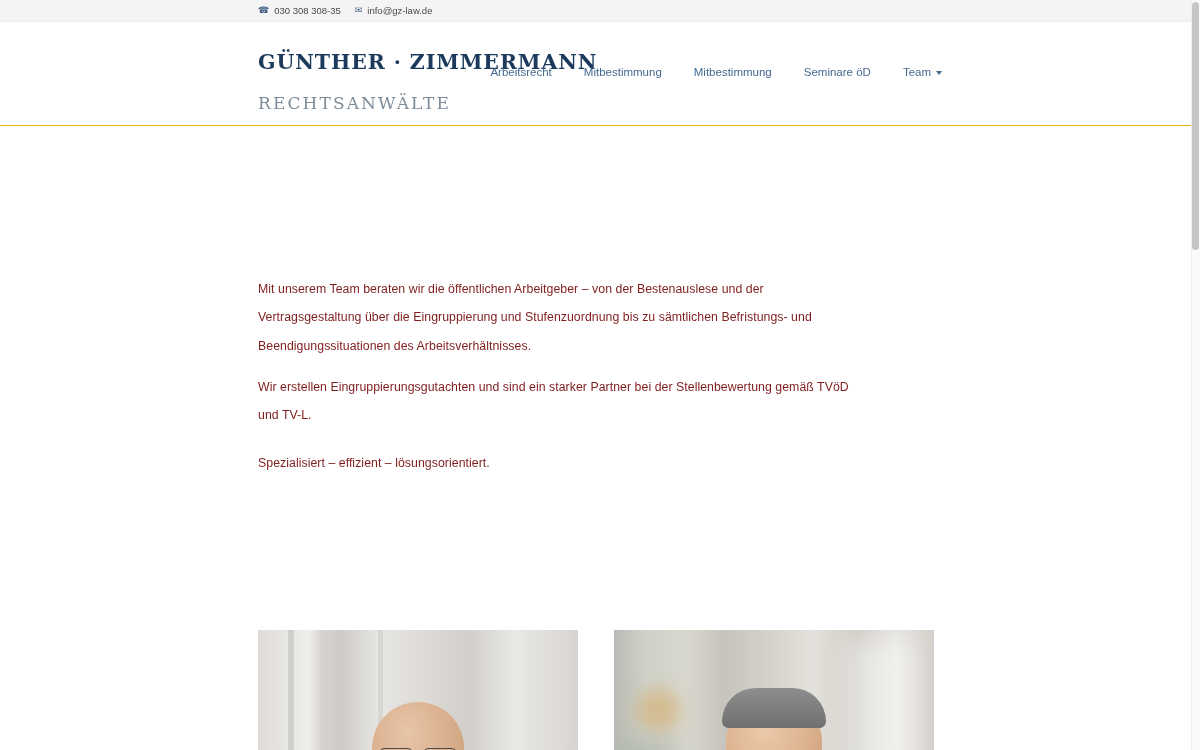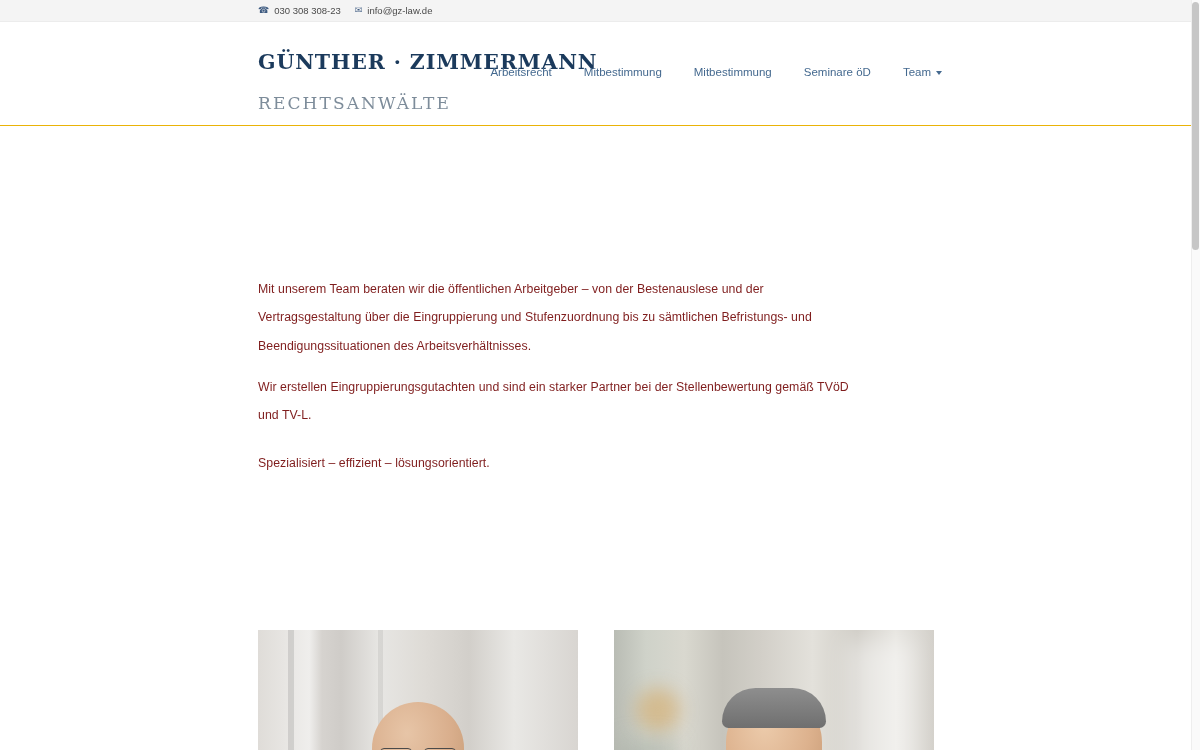--- a/index.html
+++ b/index.html
@@ -226,21 +226,21 @@
   }
 </style>
 </head>
 <body>
 
 <div id="page">
 
   <div class="topbar">
     <div class="item">
       <span class="ico">☎</span>
-      <span>030 308 308-23</span>
+      <span>030 308 308-35</span>
     </div>
     <div class="item">
       <span class="ico">✉</span>
       <span>info@gz-law.de</span>
     </div>
   </div>
 
   <div class="header">
     <div class="logo">
       <div class="logo-line1">GÜNTHER · ZIMMERMANN</div>

